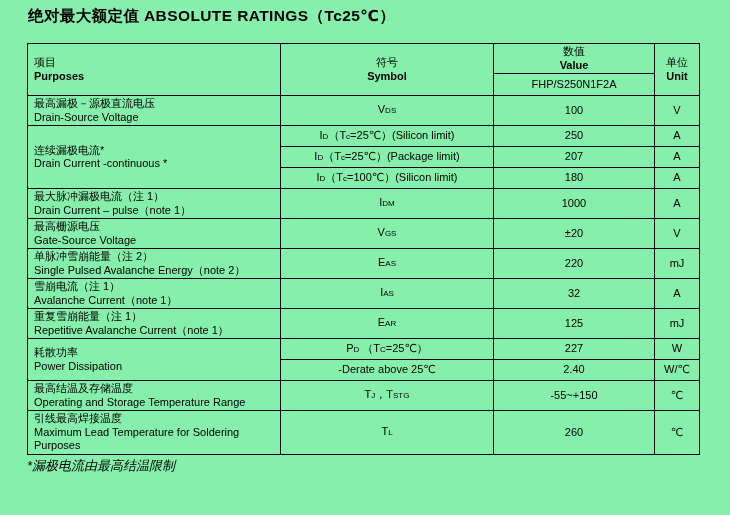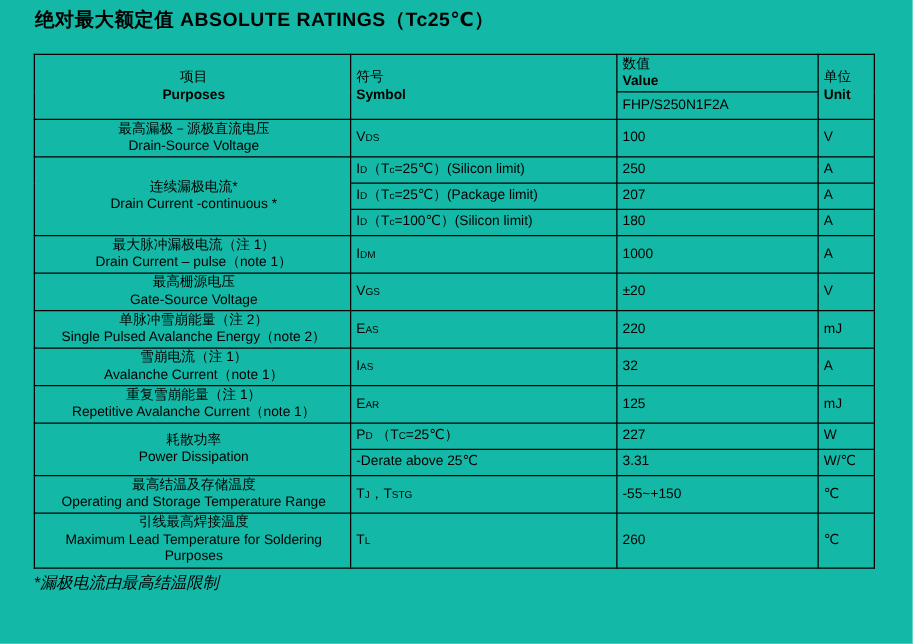--- a/index.html
+++ b/index.html
@@ -4,21 +4,21 @@
 <style>
   * { margin: 0; padding: 0; box-sizing: border-box; }
   html, body { background: #ffffff; }
   body {
     width: 730px; height: 515px;
     font-family: "Liberation Sans", "DejaVu Sans", sans-serif;
     color: #000000;
     position: relative;
     overflow: hidden;
   }
-  .page { position: absolute; inset: 0; background: #14b8a6; }
+  .page { position: absolute; inset: 0; background: #86efac; }
 
   .doc-title {
     position: absolute; left: 28px; top: 6px;
     font-size: 15.5px; font-weight: bold;
     letter-spacing: 0.4px;
     white-space: nowrap;
   }
 
   table.ratings {
     position: absolute; left: 27px; top: 43px;
@@ -31,22 +31,22 @@
   col.c-value  { width: 161px; }
   col.c-unit   { width: 45px; }
 
   td {
     border: 1px solid #000;
     padding: 1px 4px;
     vertical-align: middle;
     line-height: 13.5px;
     overflow: hidden;
   }
-  td.param { text-align: center; padding-left: 6px; }
-  td.ctr   { text-align: left; }
+  td.param { text-align: left; padding-left: 6px; }
+  td.ctr   { text-align: center; }
   .b { font-weight: bold; }
 
   tr.h-hdr1 { height: 27px; }
   tr.h-hdr2 { height: 22px; }
   tr.h-std  { height: 30px; margin-top: 24px; }
   tr.h-sub  { height: 21px; }
   tr.h-tall { height: 44px; }
 
   .sub { font-size: 8px; }
 
@@ -182,21 +182,21 @@
       <td class="param" rowspan="2">
         <div>耗散功率</div>
         <div>Power Dissipation</div>
       </td>
       <td class="ctr"><span>P</span><span class="sub">D</span><span> （T</span><span class="sub">C</span><span>=25℃）</span></td>
       <td class="ctr">227</td>
       <td class="ctr">W</td>
     </tr>
     <tr class="h-sub">
       <td class="ctr"><span>-Derate above 25℃</span></td>
-      <td class="ctr">3.31</td>
+      <td class="ctr">2.40</td>
       <td class="ctr">W/℃</td>
     </tr>
 
     <tr class="h-std">
       <td class="param">
         <div>最高结温及存储温度</div>
         <div>Operating and Storage Temperature Range</div>
       </td>
       <td class="ctr"><span>T</span><span class="sub">J</span><span>，</span><span>T</span><span class="sub">STG</span></td>
       <td class="ctr">-55~+150</td>

